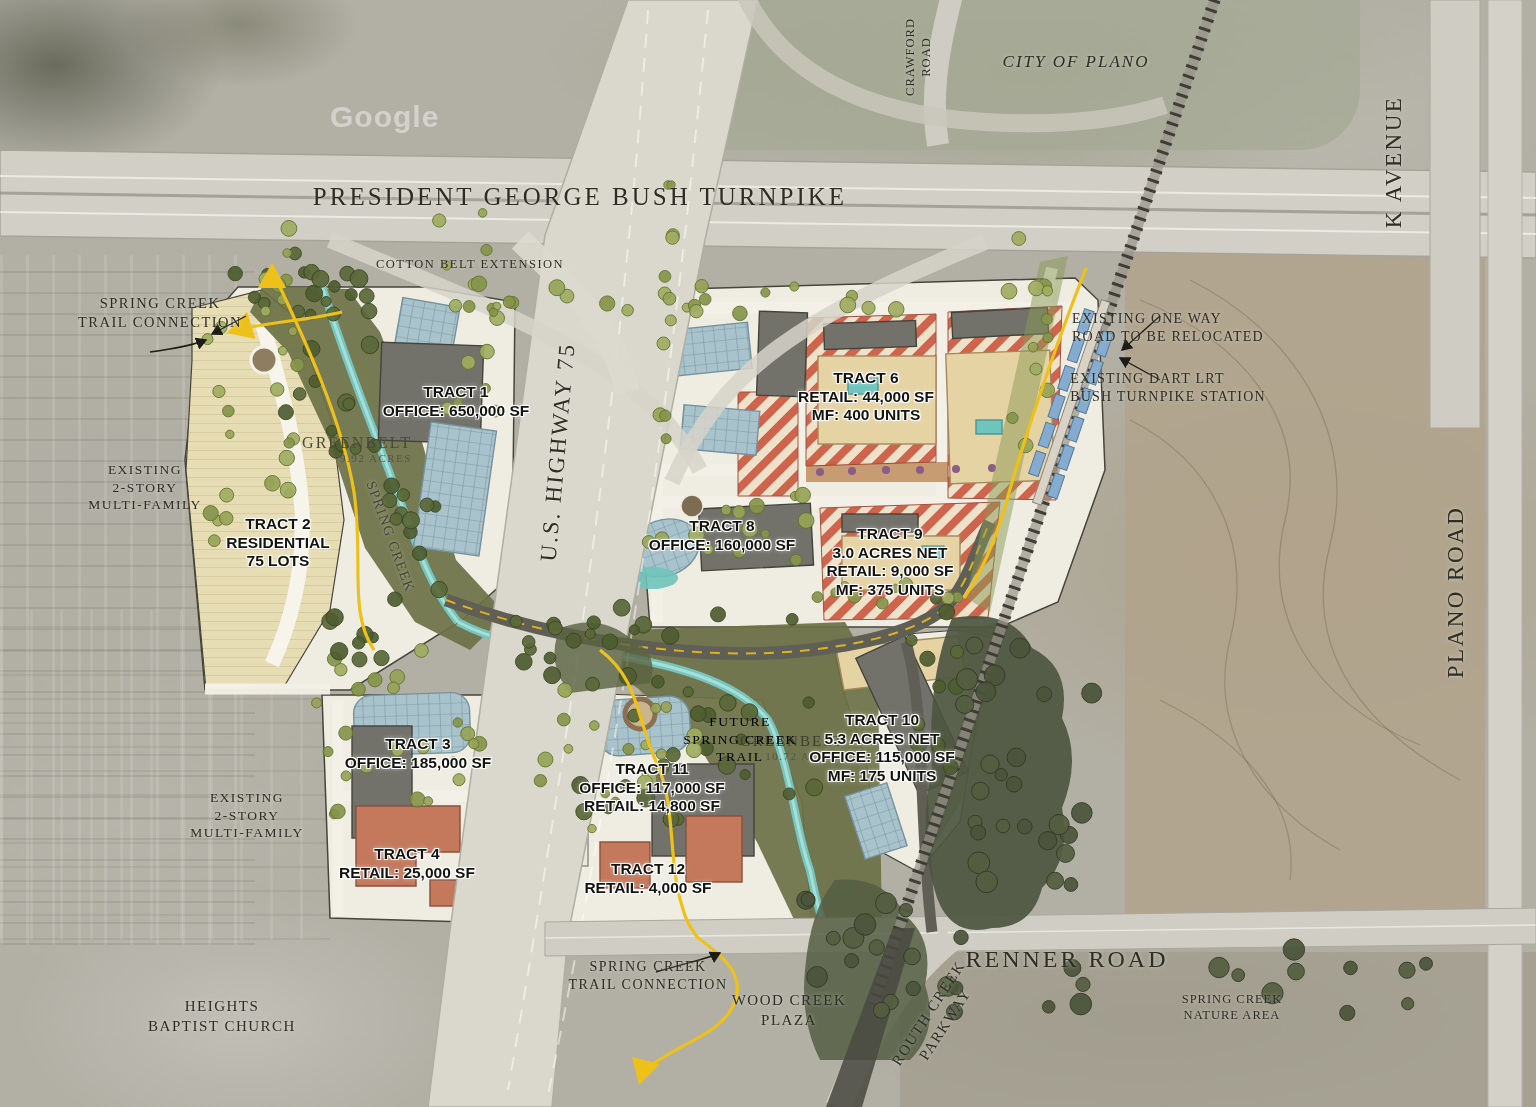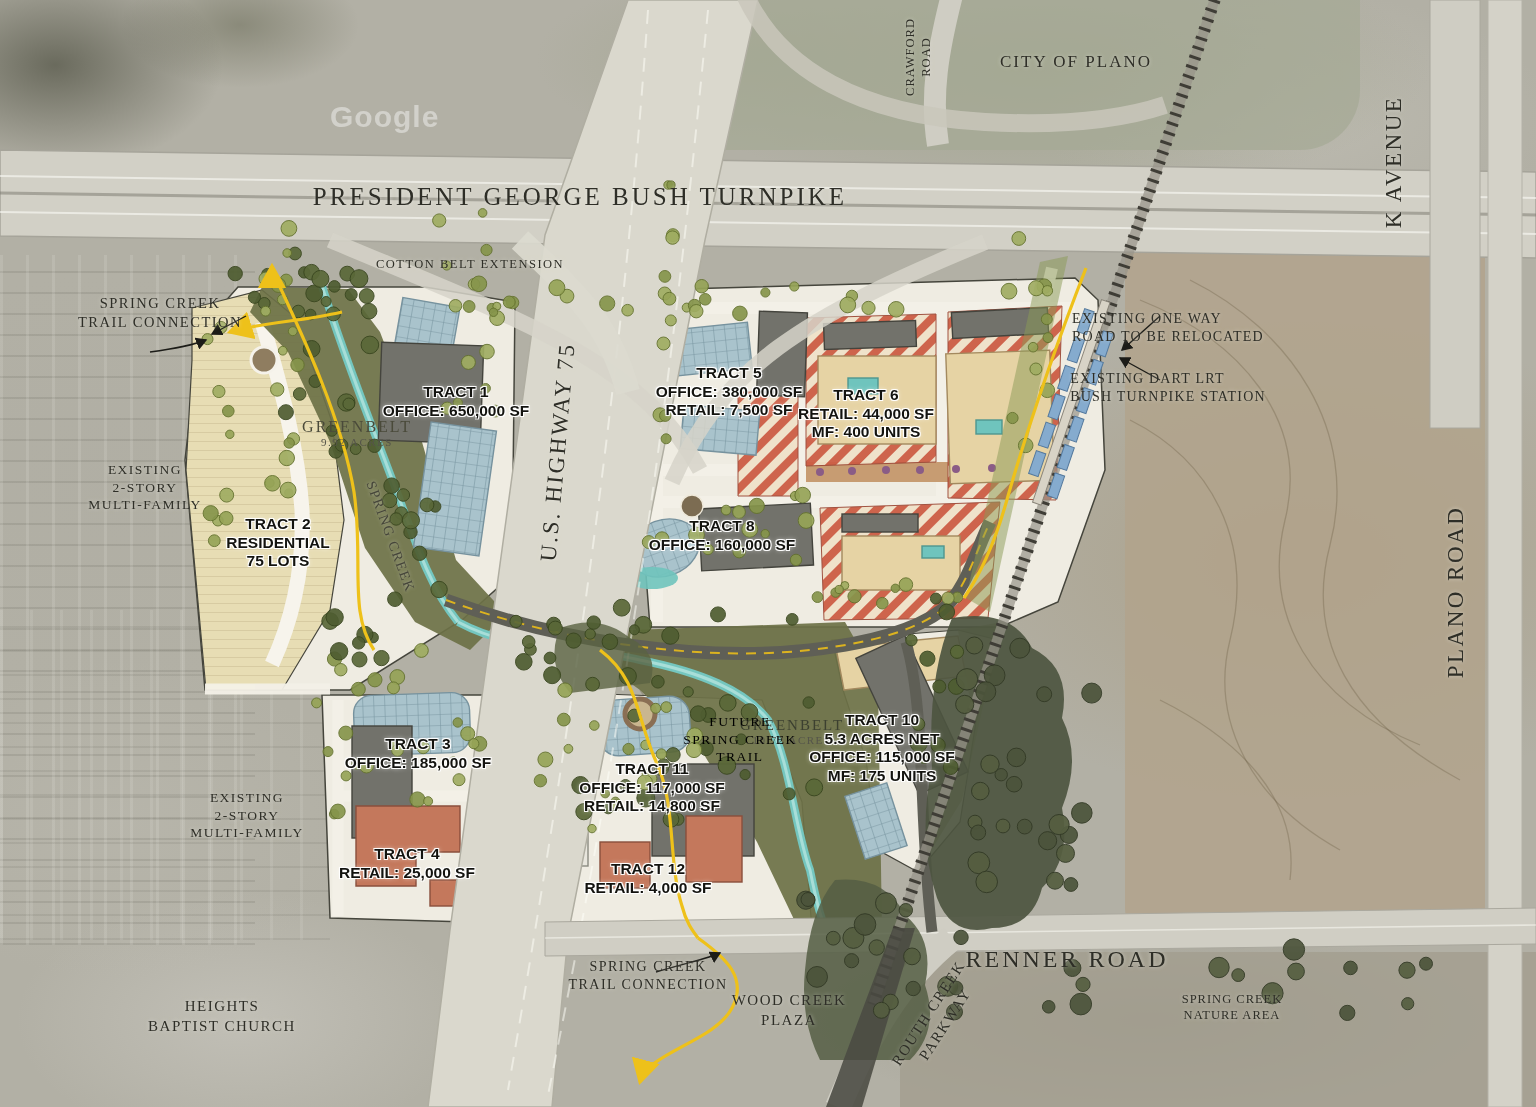--- a/index.html
+++ b/index.html
@@ -32,31 +32,31 @@
   .plano-green{left:640px;top:0;width:720px;height:150px;background:#a6aa96;opacity:.75;border-radius:0 0 60px 60px;}
   .bot-right{left:900px;top:952px;width:636px;height:155px;background:#a29d8e;opacity:.8;}
   svg.plan{position:absolute;inset:0;}
   
   .lbl{position:absolute;transform:translate(-50%,-50%);color:#2e2e27;text-align:center;
        letter-spacing:1.5px;font-size:13.5px;line-height:1.3;white-space:nowrap;
        text-shadow:0 0 4px rgba(240,240,232,.55);}
   .lbl.left{text-align:left;}
   .lbl.big{font-size:25px;letter-spacing:3px;}
   .lbl.road{font-size:23px;letter-spacing:2.5px;}
-  .lbl.mid{font-size:17px;letter-spacing:2px;}
+  .lbl.mid{font-size:17px;letter-spacing:2px;font-style:italic;}
   .lbl.small{font-size:12.5px;letter-spacing:1px;}
   .lbl.green{color:#000000;text-shadow:none;}
   .tract{position:absolute;transform:translate(-50%,-50%);text-align:center;
        font-family:"Liberation Sans",sans-serif;font-weight:bold;font-size:15.5px;
        line-height:1.2;color:#13130f;white-space:nowrap;letter-spacing:0px;
        text-shadow:-1px -1px 0 rgba(255,255,255,.95),1px -1px 0 rgba(255,255,255,.95),
                    -1px 1px 0 rgba(255,255,255,.95),1px 1px 0 rgba(255,255,255,.95),
                    0 0 5px rgba(255,255,255,.9);}
-  .gb{position:absolute;transform:translate(-50%,-50%);text-align:center;color:#4a4a3a;
-      letter-spacing:2px;font-size:16px;line-height:1.2;white-space:nowrap;}
+  .gb{position:absolute;transform:translate(-50%,-50%);text-align:right;color:#4a4a3a;
+      letter-spacing:2px;font-size:16px;line-height:1.2;white-space:nowrap;margin-top:16px;}
   .gb .ac{font-size:11px;letter-spacing:1.5px;color:#55554a;}
   .watermark{position:absolute;left:330px;top:100px;font-family:"Liberation Sans",sans-serif;
       font-size:30px;font-weight:bold;color:rgba(255,255,255,.42);letter-spacing:1px;}
 </style>
 </head>
 <body>
 
 <div class="stage">
   <div class="base"></div>
   <div class="tex tex-left"></div>
@@ -696,33 +696,34 @@
       <div>75 LOTS</div>
   </div>
   <div class="tract" style="left:418px;top:754px">
     <div>TRACT 3</div>
       <div>OFFICE: 185,000 SF</div>
   </div>
   <div class="tract" style="left:407px;top:864px">
     <div>TRACT 4</div>
       <div>RETAIL: 25,000 SF</div>
   </div>
-  <div class="tract" style="left:729px;top:392px">
-    <div>TRACT 5</div>
-      <div>OFFICE: 380,000 SF</div>
-      <div>RETAIL: 7,500 SF</div>
-  </div>
-  <div class="tract" style="left:866px;top:414px">
+  <div class="tract" style="left:866px;top:397px">
     <div>TRACT 6</div>
       <div>RETAIL: 44,000 SF</div>
       <div>MF: 400 UNITS</div>
   </div>
   <div class="tract" style="left:722px;top:536px">
     <div>TRACT 8</div>
       <div>OFFICE: 160,000 SF</div>
+  </div>
+  <div class="tract" style="left:890px;top:562px">
+    <div>TRACT 9</div>
+      <div>3.0 ACRES NET</div>
+      <div>RETAIL: 9,000 SF</div>
+      <div>MF: 375 UNITS</div>
   </div>
   <div class="tract" style="left:882px;top:748px">
     <div>TRACT 10</div>
       <div>5.3 ACRES NET</div>
       <div>OFFICE: 115,000 SF</div>
       <div>MF: 175 UNITS</div>
   </div>
   <div class="tract" style="left:652px;top:788px">
     <div>TRACT 11</div>
       <div>OFFICE: 117,000 SF</div>

